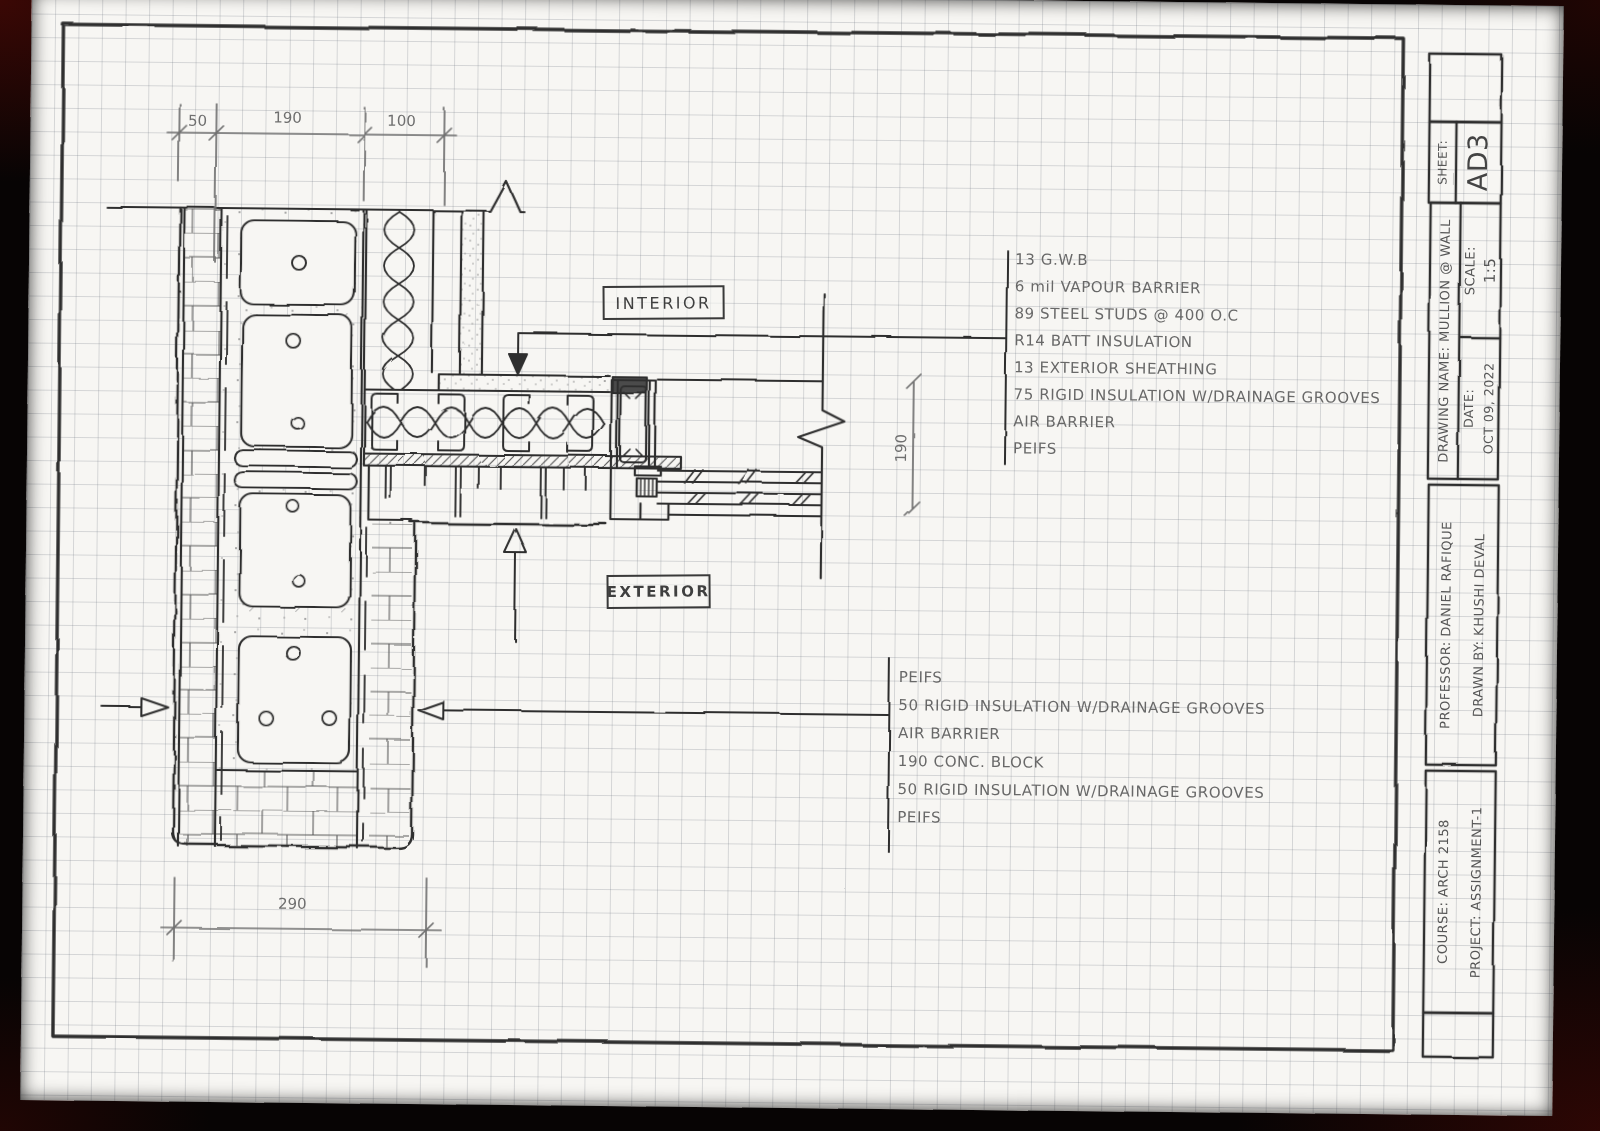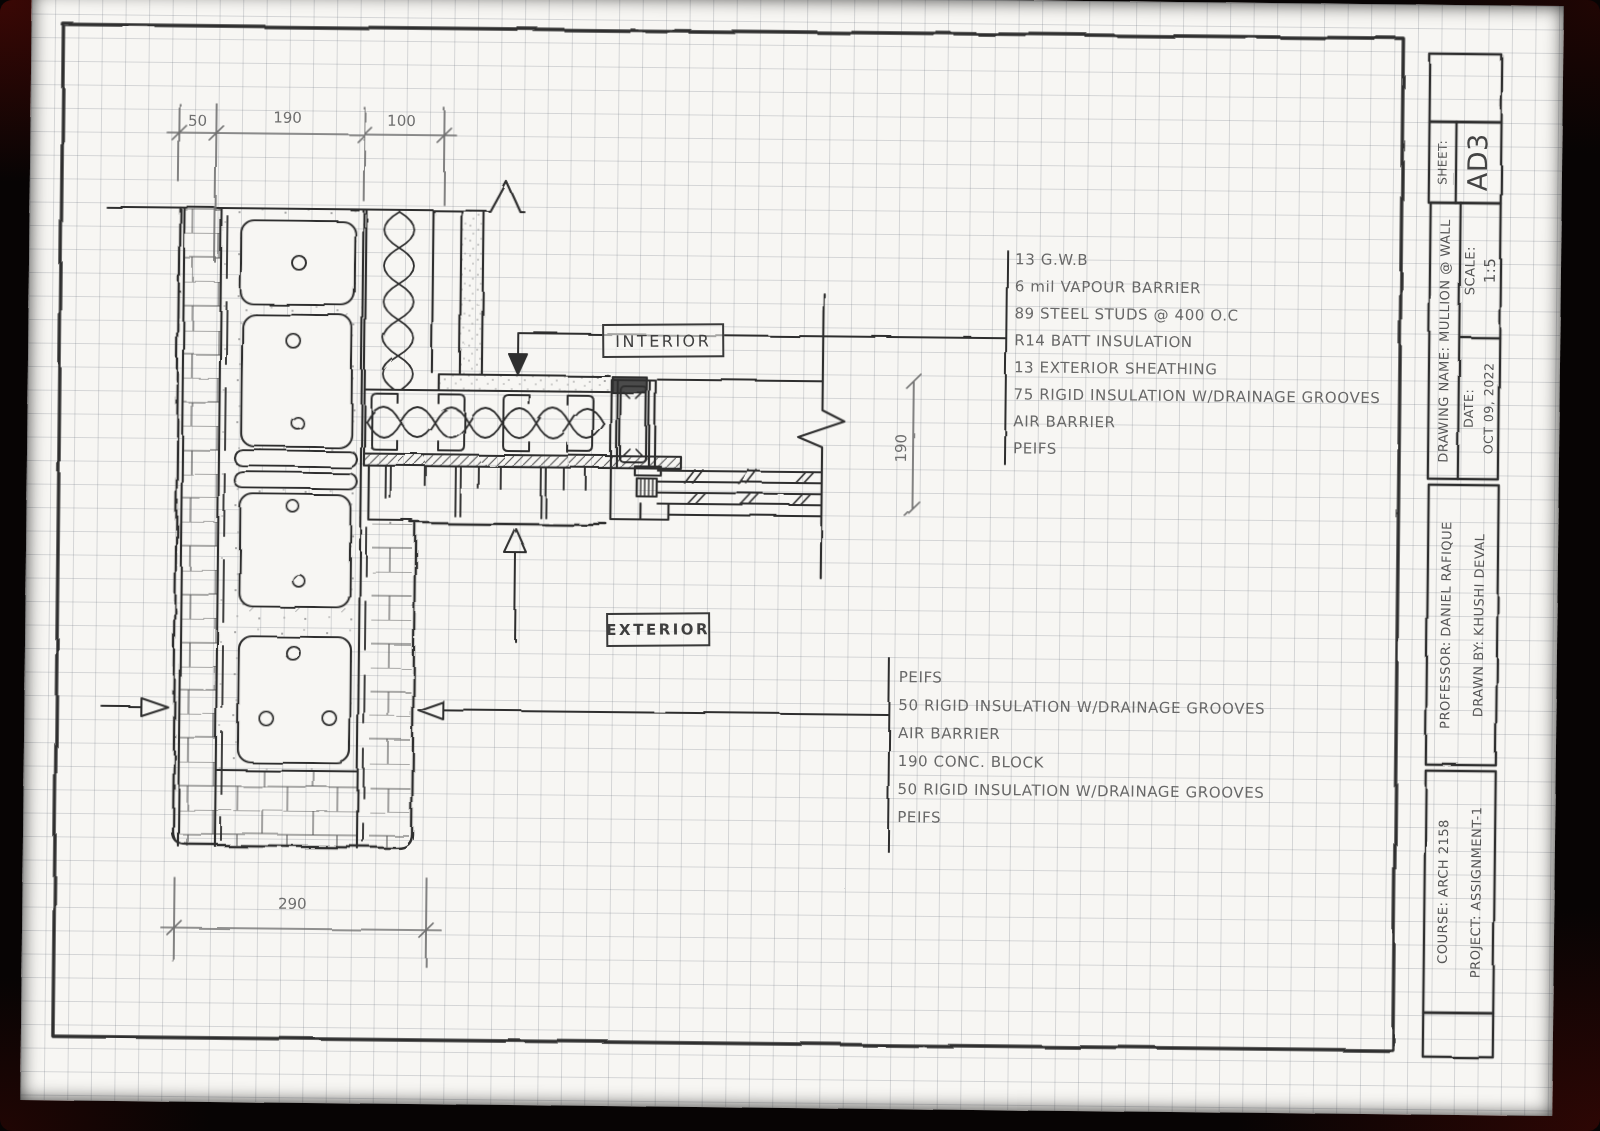--- a/index.html
+++ b/index.html
@@ -4,41 +4,41 @@
 <style>
   html,body{margin:0;padding:0;}
   body{width:1600px;height:1131px;overflow:hidden;background:#070404;
        font-family:"DejaVu Sans", sans-serif;}
   .backdrop{position:absolute;inset:0;width:1600px;height:1131px;
     background:
       radial-gradient(420px 260px at 0% 0%, rgba(110,12,6,.50), transparent 70%),
       radial-gradient(520px 320px at 100% 100%, rgba(92,10,5,.45), transparent 70%),
       radial-gradient(300px 220px at 100% 0%, rgba(80,9,4,.35), transparent 70%),
       radial-gradient(300px 220px at 0% 100%, rgba(80,9,4,.35), transparent 70%),
-      #070404; border-radius: 12px;}
+      #070404;}
   .paper{position:absolute;left:26px;top:-2px;width:1532px;height:1110px;
     background-color:#f7f6f3;
     background-image:
       linear-gradient(to right, rgba(122,128,138,.28) 1px, transparent 1px),
       linear-gradient(to bottom, rgba(122,128,138,.28) 1px, transparent 1px);
     background-size:23.5px 23.5px;
     transform:rotate(0.6deg);transform-origin:50% 50%;
     box-shadow:0 0 18px rgba(0,0,0,.8) inset;}
   .inner{position:absolute;left:-26px;top:2px;width:1600px;height:1131px;}
   svg.lines{position:absolute;left:0;top:0;}
   svg text{font-family:"DejaVu Sans", sans-serif;}
 
   .anno{position:absolute;color:#686868;font-size:15px;letter-spacing:.6px;
         white-space:nowrap;}
   .anno div{height:27px;line-height:27px;}
   .anno.lower div{height:28px;line-height:28px;}
 
   .label-box{position:absolute;border:2px solid #3a3a3a;color:#3f3f3f;
     display:flex;align-items:center;justify-content:center;
-    font-size:16px;letter-spacing:2.5px;background:rgba(247,246,243,.6);margin-top:38px;}
+    font-size:16px;letter-spacing:2.5px;background:rgba(247,246,243,.6);}
 
   
   .vcell{position:absolute;display:flex;flex-direction:row;align-items:stretch;
          justify-content:center;color:#565656;}
   .vtext{writing-mode:vertical-rl;transform:rotate(180deg);
          display:flex;align-items:center;justify-content:center;
          white-space:nowrap;letter-spacing:.5px;flex:1;}
 </style>
 </head>
 <body>

